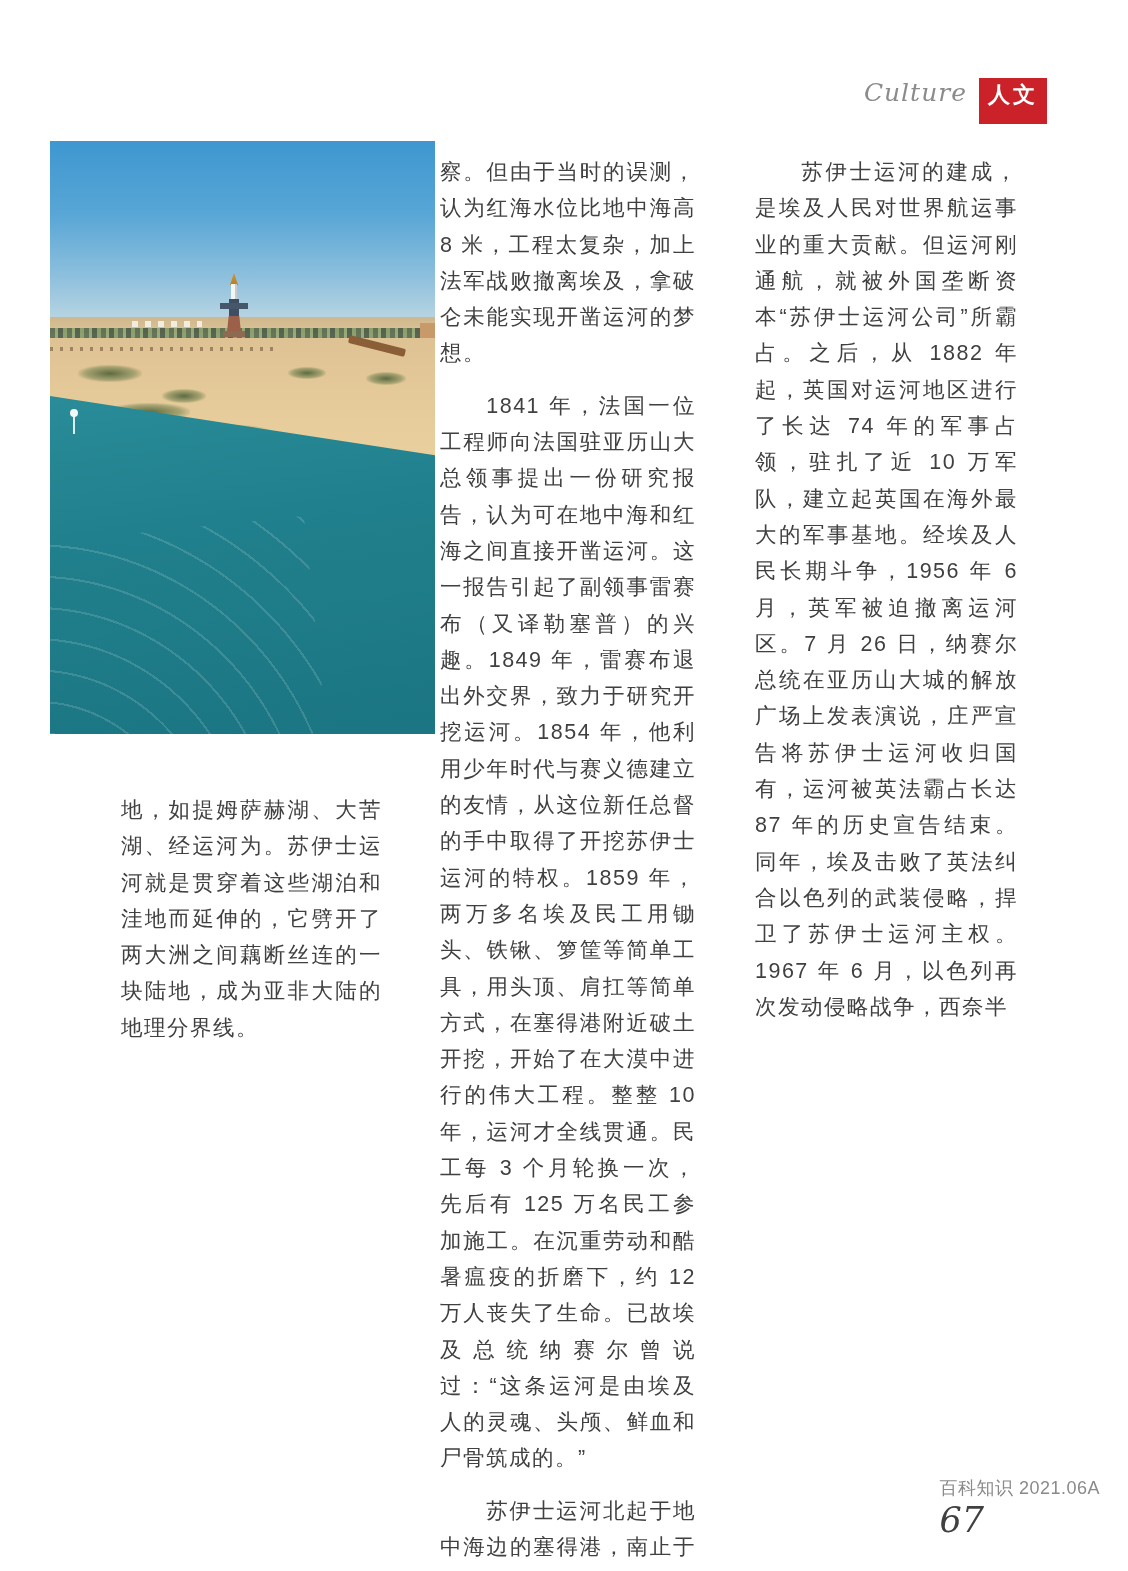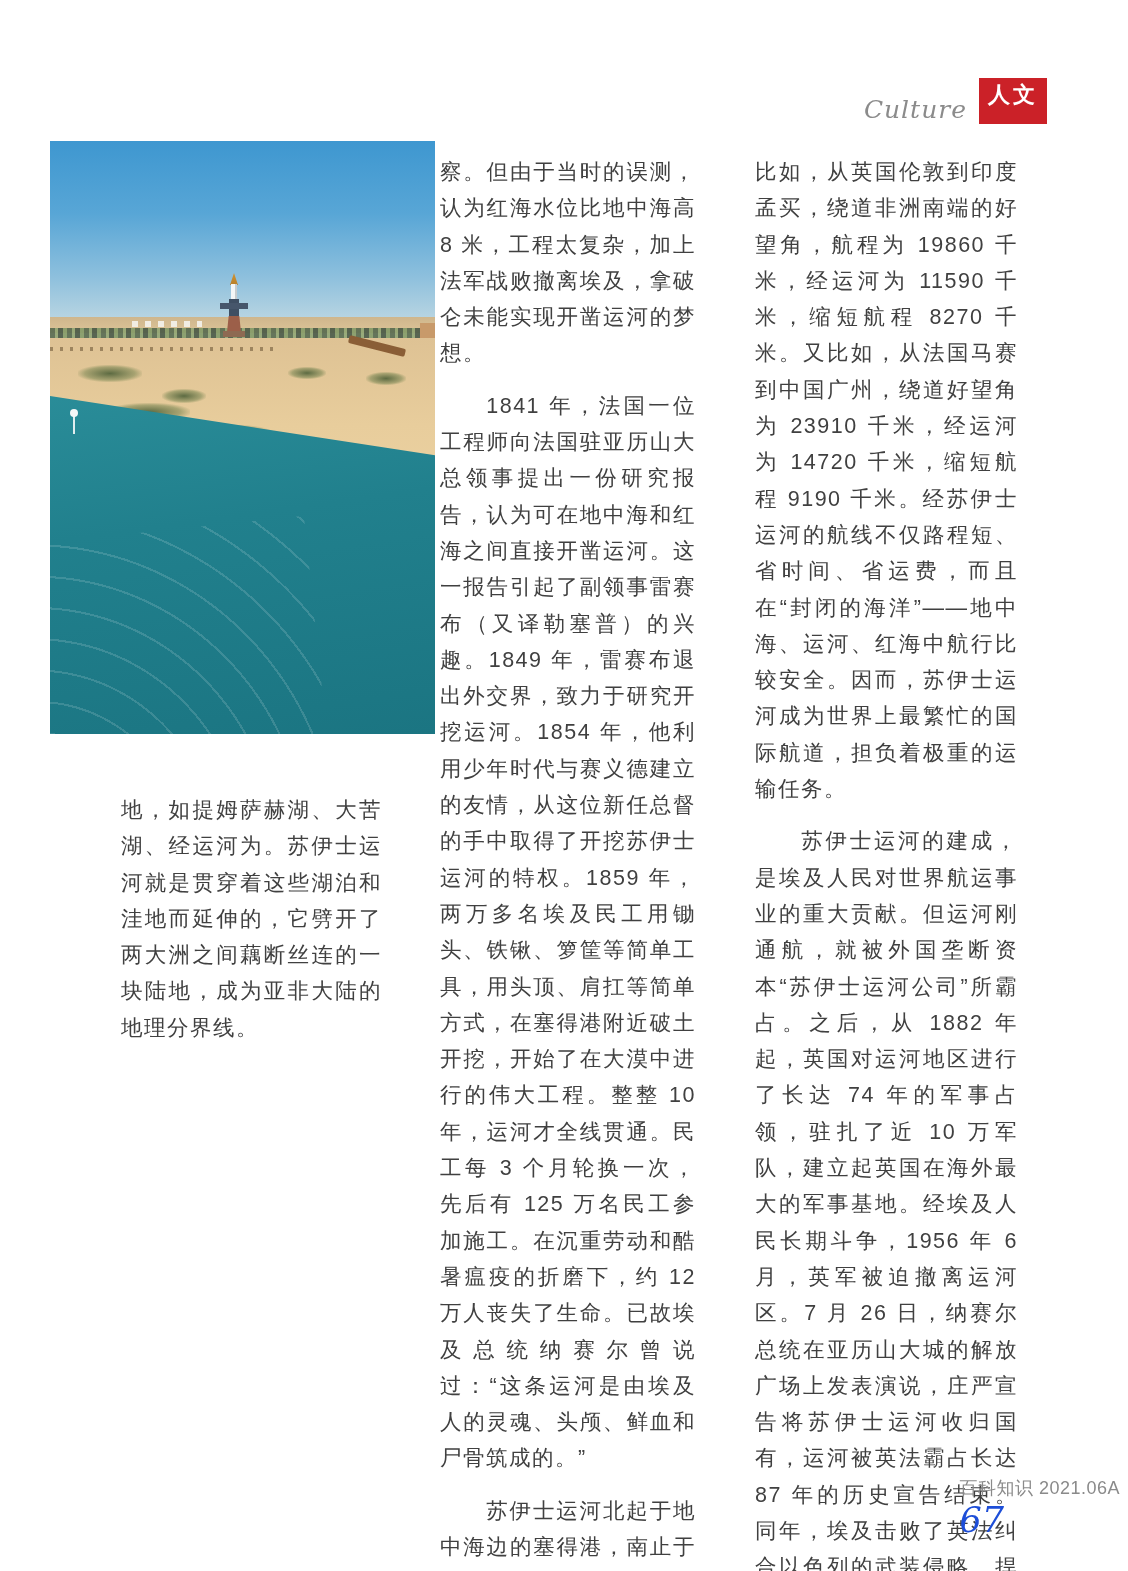--- a/index.html
+++ b/index.html
@@ -3,21 +3,21 @@
 <meta charset="utf-8">
 <style>
   html,body { margin:0; padding:0; background:#e8e8e8; }
   .page {
     position:relative; width:1128px; height:1571px; margin:0 auto;
     background:#ffffff; overflow:hidden;
     font-family:"Liberation Sans", sans-serif;
   }
 
   
-  .header { position:absolute; top:78px; right:81px; display:flex; align-items:flex-end; gap:12px; }
+  .header { position:absolute; top:78px; right:81px; display:flex; align-items:flex-start; gap:12px; }
   .section-en {
     font-family:"DejaVu Serif", serif; font-style:italic;
     font-size:25px; color:#8b8b8b; letter-spacing:1px;
   }
   .section-zh {
     background:#cb2128; color:#ffffff; font-weight:bold;
     font-size:22px; line-height:1; padding:6px 9px 18px; letter-spacing:3px;
   }
 
   
@@ -69,21 +69,21 @@
   .col p { margin:16px; }
   .col p.indent { text-indent:2.15em; }
   .col-left  { left:105px; top:776px; width:293px; }
   .col-mid   { left:424px; top:138px; width:288px; }
   .col-right { left:739px; top:138px; width:295px; }
 
   
   .footer { position:absolute; top:1476px; right:64px; display:flex; align-items:baseline;flex-direction:column; }
   .magazine { font-size:18px; color:#8a8a8a; letter-spacing:.5px; }
   .pagenum  { font-family:"DejaVu Serif", serif; font-style:italic; font-size:35px;
-              color:#1d4ed8; margin-left:56px; }
+              color:#404040; margin-left:36px; }
 </style>
 </head>
 <body>
 
 <div class="page">
 
   <div class="header">
     <span class="section-en">Culture</span>
     <span class="section-zh">人文</span>
   </div>
@@ -120,21 +120,20 @@
     <p>地，如提姆萨赫湖、大苦湖、经运河为。苏伊士运河就是贯穿着这些湖泊和洼地而延伸的，它劈开了两大洲之间藕断丝连的一块陆地，成为亚非大陆的地理分界线。</p>
   </section>
 
   <section class="col col-mid">
     <p>察。但由于当时的误测，认为红海水位比地中海高 8 米，工程太复杂，加上法军战败撤离埃及，拿破仑未能实现开凿运河的梦想。</p>
     <p class="indent">1841 年，法国一位工程师向法国驻亚历山大总领事提出一份研究报告，认为可在地中海和红海之间直接开凿运河。这一报告引起了副领事雷赛布（又译勒塞普）的兴趣。1849 年，雷赛布退出外交界，致力于研究开挖运河。1854 年，他利用少年时代与赛义德建立的友情，从这位新任总督的手中取得了开挖苏伊士运河的特权。1859 年，两万多名埃及民工用锄头、铁锹、箩筐等简单工具，用头顶、肩扛等简单方式，在塞得港附近破土开挖，开始了在大漠中进行的伟大工程。整整 10 年，运河才全线贯通。民工每 3 个月轮换一次，先后有 125 万名民工参加施工。在沉重劳动和酷暑瘟疫的折磨下，约 12 万人丧失了生命。已故埃及总统纳赛尔曾说过：“这条运河是由埃及人的灵魂、头颅、鲜血和尸骨筑成的。”</p>
     <p class="indent">苏伊士运河北起于地中海边的塞得港，南止于红海苏伊士湾顶端的陶菲克港，长约 173 千米，它的开通大大缩短了欧洲和北美东岸到印度洋和太平洋西岸的航程。</p>
   </section>
 
   <section class="col col-right">
-    <p>比如，从英国伦敦到印度孟买，绕道非洲南端的好望角，航程为 19860 千米，经运河为 11590 千米，缩短航程 8270 千米。又比如，从法国马赛到中国广州，绕道好望角为 23910 千米，经运河为 14720 千米，缩短航程 9190 千米。经苏伊士运河的航线不仅路程短、省时间、省运费，而且在“封闭的海洋”——地中海、运河、红海中航行比较安全。因而，苏伊士运河成为世界上最繁忙的国际航道，担负着极重的运输任务。</p>
     <p class="indent">苏伊士运河的建成，是埃及人民对世界航运事业的重大贡献。但运河刚通航，就被外国垄断资本“苏伊士运河公司”所霸占。之后，从 1882 年起，英国对运河地区进行了长达 74 年的军事占领，驻扎了近 10 万军队，建立起英国在海外最大的军事基地。经埃及人民长期斗争，1956 年 6 月，英军被迫撤离运河区。7 月 26 日，纳赛尔总统在亚历山大城的解放广场上发表演说，庄严宣告将苏伊士运河收归国有，运河被英法霸占长达 87 年的历史宣告结束。同年，埃及击败了英法纠合以色列的武装侵略，捍卫了苏伊士运河主权。1967 年 6 月，以色列再次发动侵略战争，西奈半</p>
   </section>
 
   <div class="footer">
     <span class="magazine">百科知识 2021.06A</span>
     <span class="pagenum">67</span>
   </div>
 
 </div>
 

